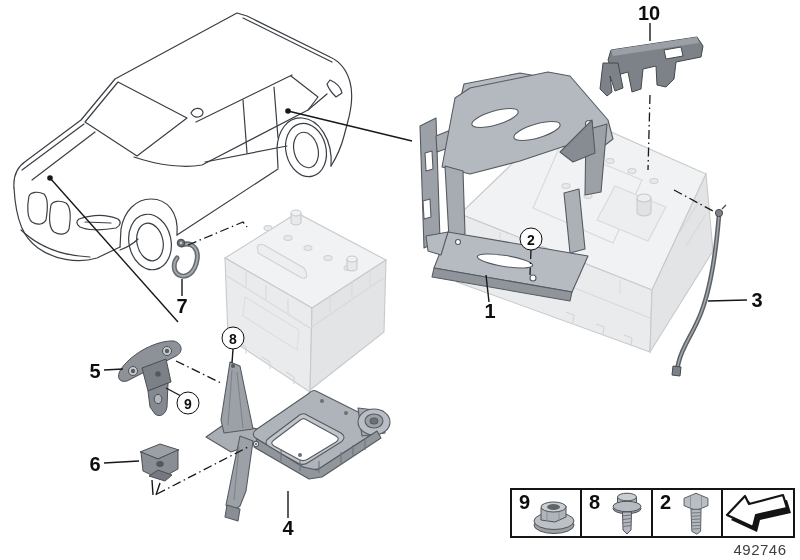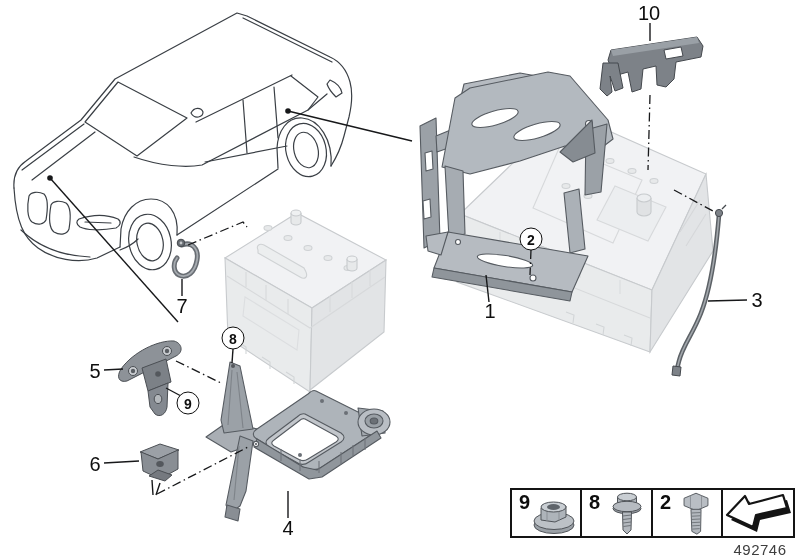--- a/index.html
+++ b/index.html
@@ -3,21 +3,21 @@
 <meta charset="utf-8">
 <style>
   html,body{margin:0;padding:0;background:#ffffff;}
   .stage{
     position:relative;width:800px;height:560px;background:#ffffff;overflow:hidden;
     font-family:"Liberation Sans", sans-serif;
   }
   .stage svg.main{position:absolute;left:0;top:0;}
   .callout{
     position:absolute;transform:translate(-50%,-50%);
-    font-weight:normal;font-size:20px;line-height:1;color:#0e0e0e;
+    font-weight:bold;font-size:20px;line-height:1;color:#0e0e0e;
     cursor:default;user-select:none;
   }
   .circled{
     position:absolute;transform:translate(-50%,-50%);
     width:21px;height:21px;border:1.8px solid #0e0e0e;border-radius:50%;
     background:#fff;display:flex;align-items:center;justify-content:center;
     font-weight:bold;font-size:14px;line-height:1;color:#0e0e0e;user-select:none;
   }
   .legend{
     position:absolute;left:510px;top:488px;width:285px;height:50px;

